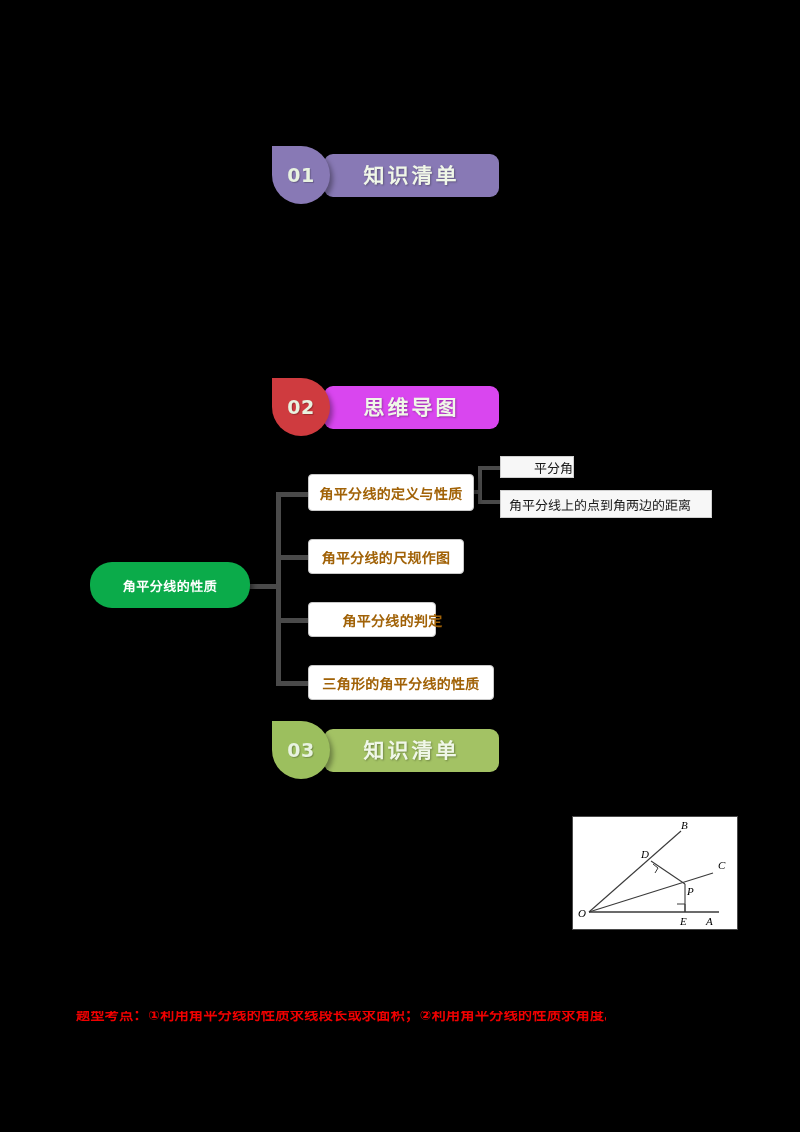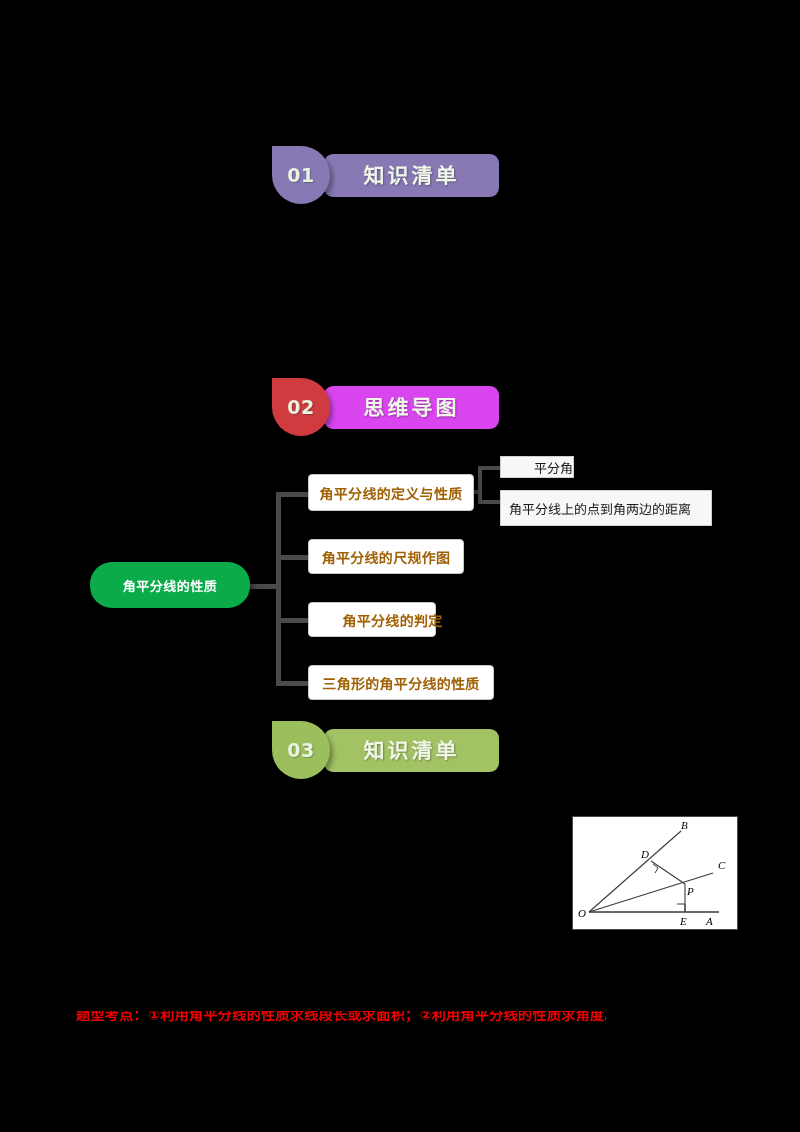--- a/index.html
+++ b/index.html
@@ -203,21 +203,21 @@
       <span class="mm-root-text">角平分线的性质</span>
     </div>
 
     <div class="mm-node mm-box" style="left:308px; top:474px; width:166px; height:37px;">
       <span class="mm-box-text">角平分线的定义与性质</span>
     </div>
 
     <div class="mm-node mm-leaf" style="left:500px; top:456px; width:74px; height:22px; justify-content:flex-end; padding-left:8px;">
       <span class="mm-leaf-text">平分角</span>
     </div>
-    <div class="mm-node mm-leaf" style="left:500px; top:490px; width:212px; height:36px; justify-content:flex-start; padding-left:8px;">
+    <div class="mm-node mm-leaf" style="left:500px; top:490px; width:212px; height:28px; justify-content:flex-start; padding-left:8px;">
       <span class="mm-leaf-text">角平分线上的点到角两边的距离</span>
     </div>
 
     <div class="mm-node mm-box" style="left:308px; top:539px; width:156px; height:35px;">
       <span class="mm-box-text">角平分线的尺规作图</span>
     </div>
 
     <div class="mm-node mm-box" style="left:308px; top:602px; width:128px; height:35px;padding-left:41px;">
       <span class="mm-box-text">角平分线的判定</span>
     </div>

